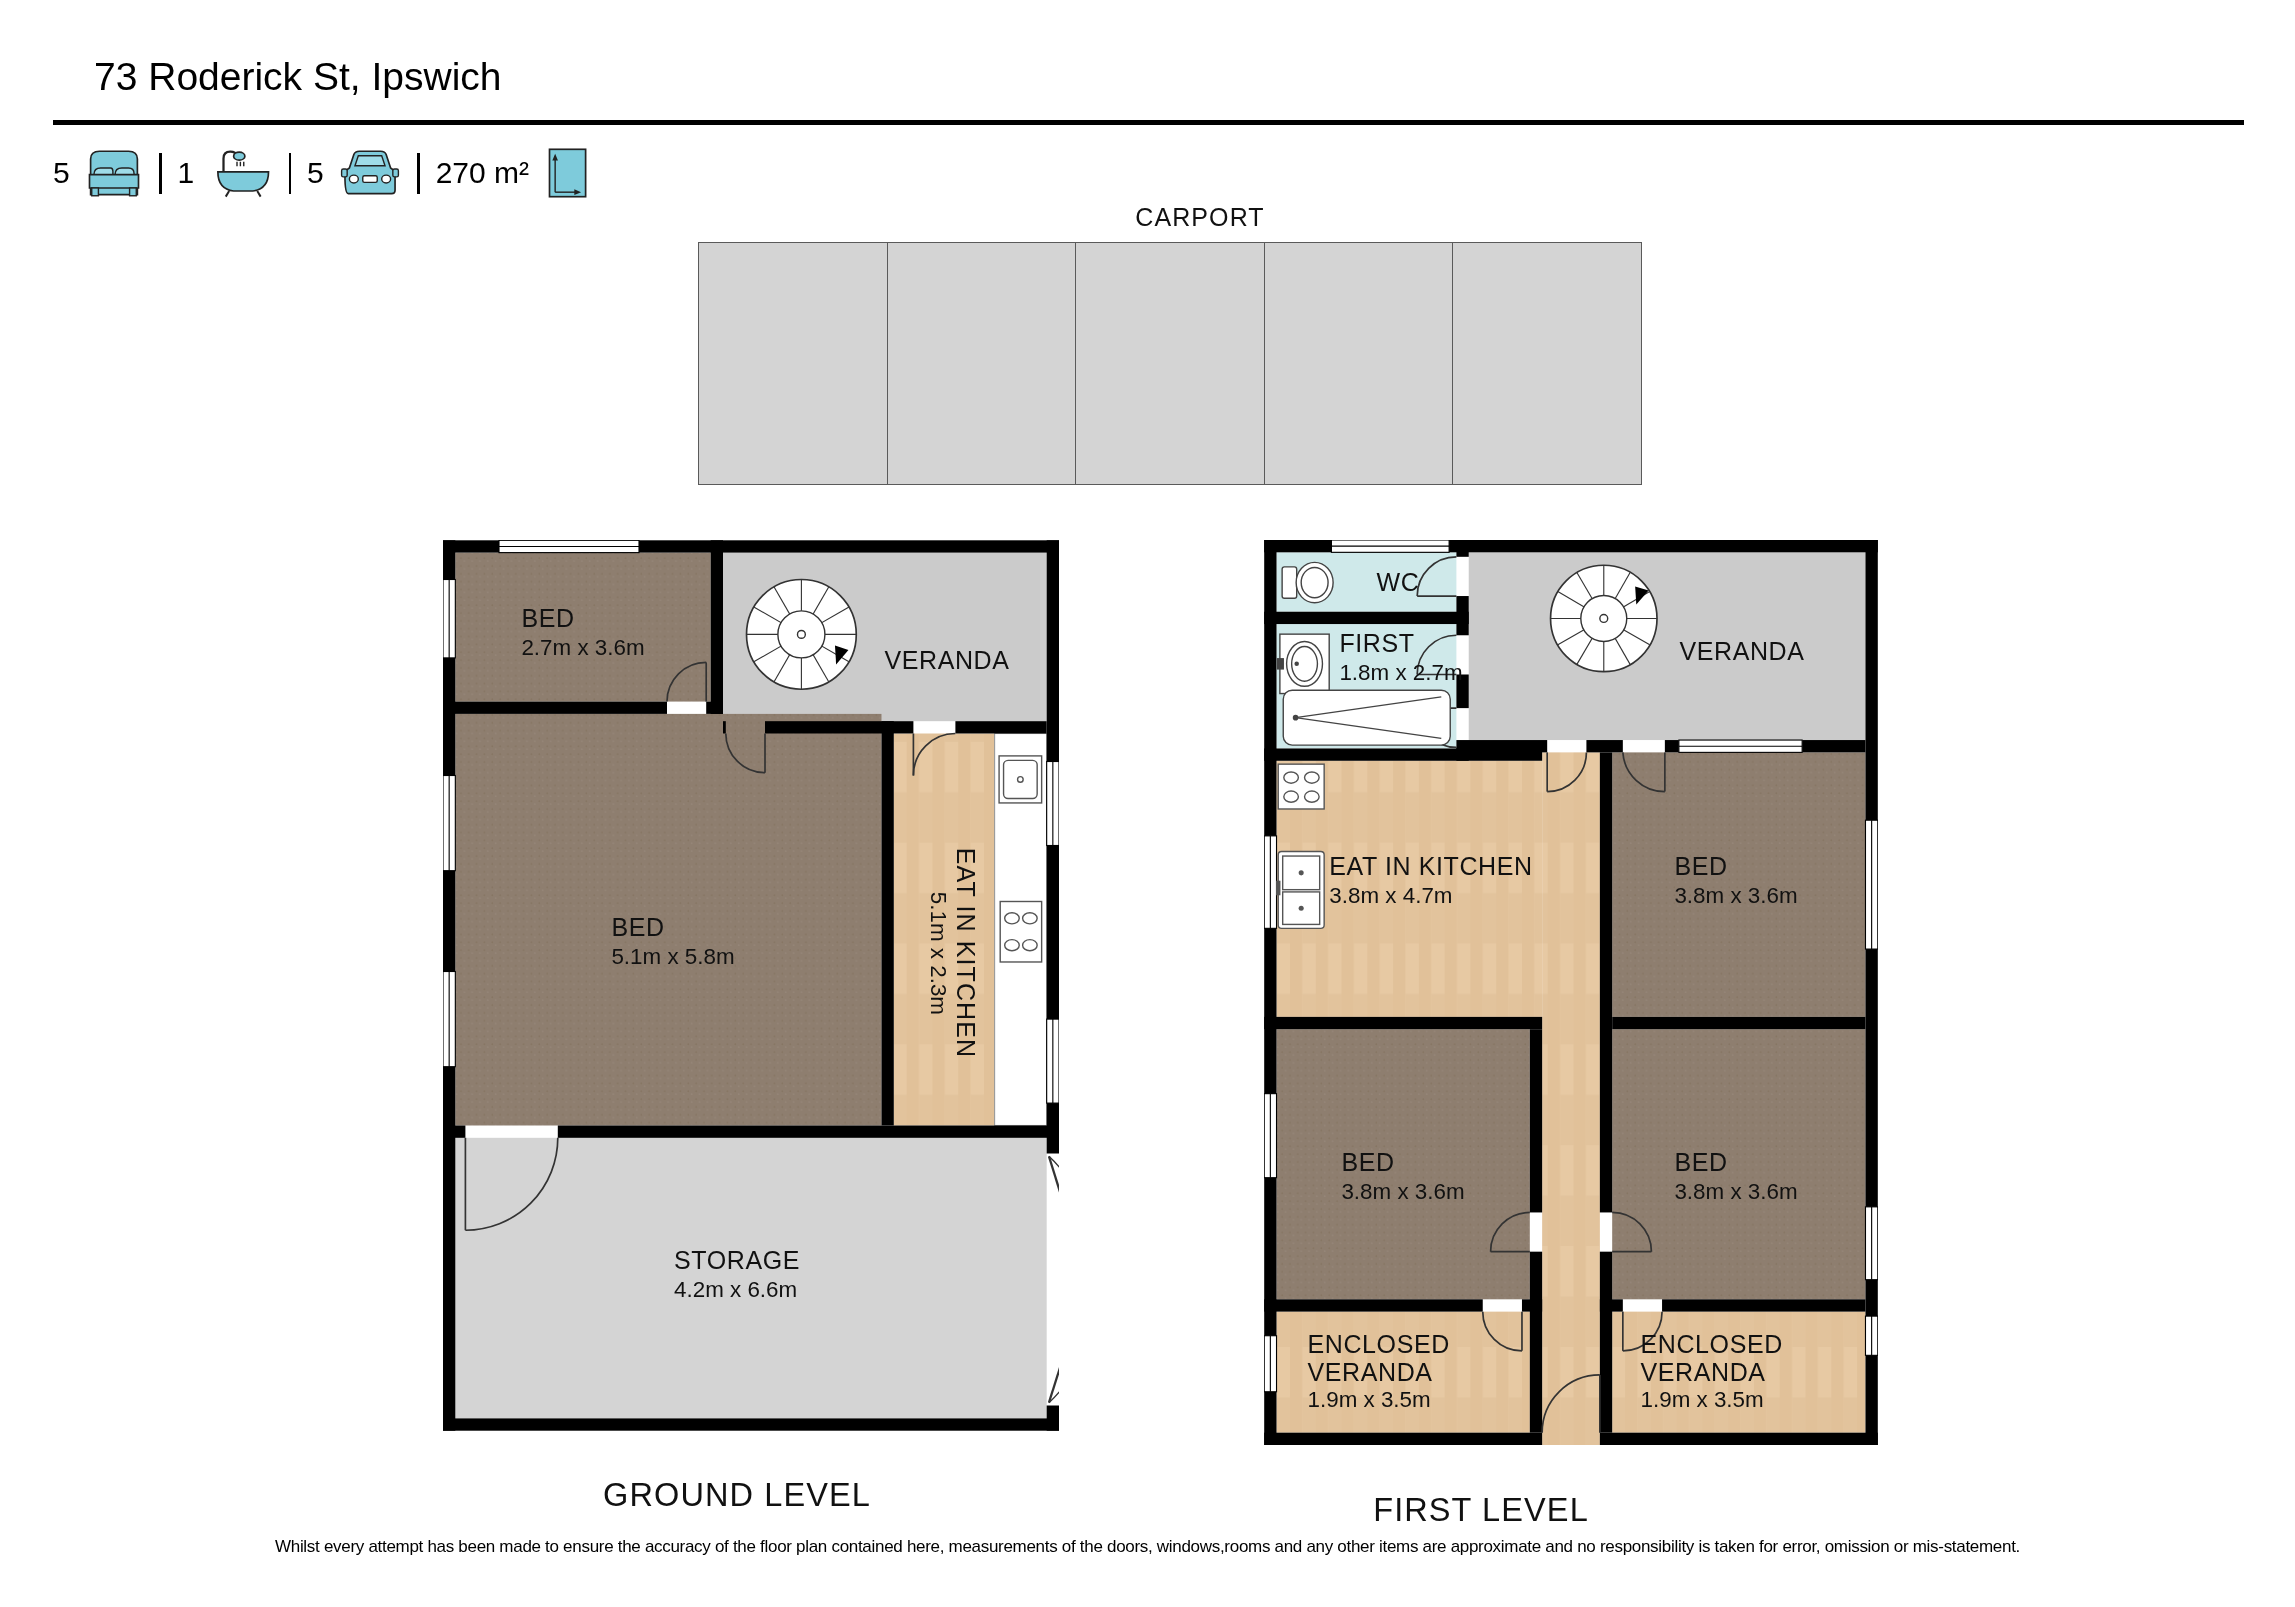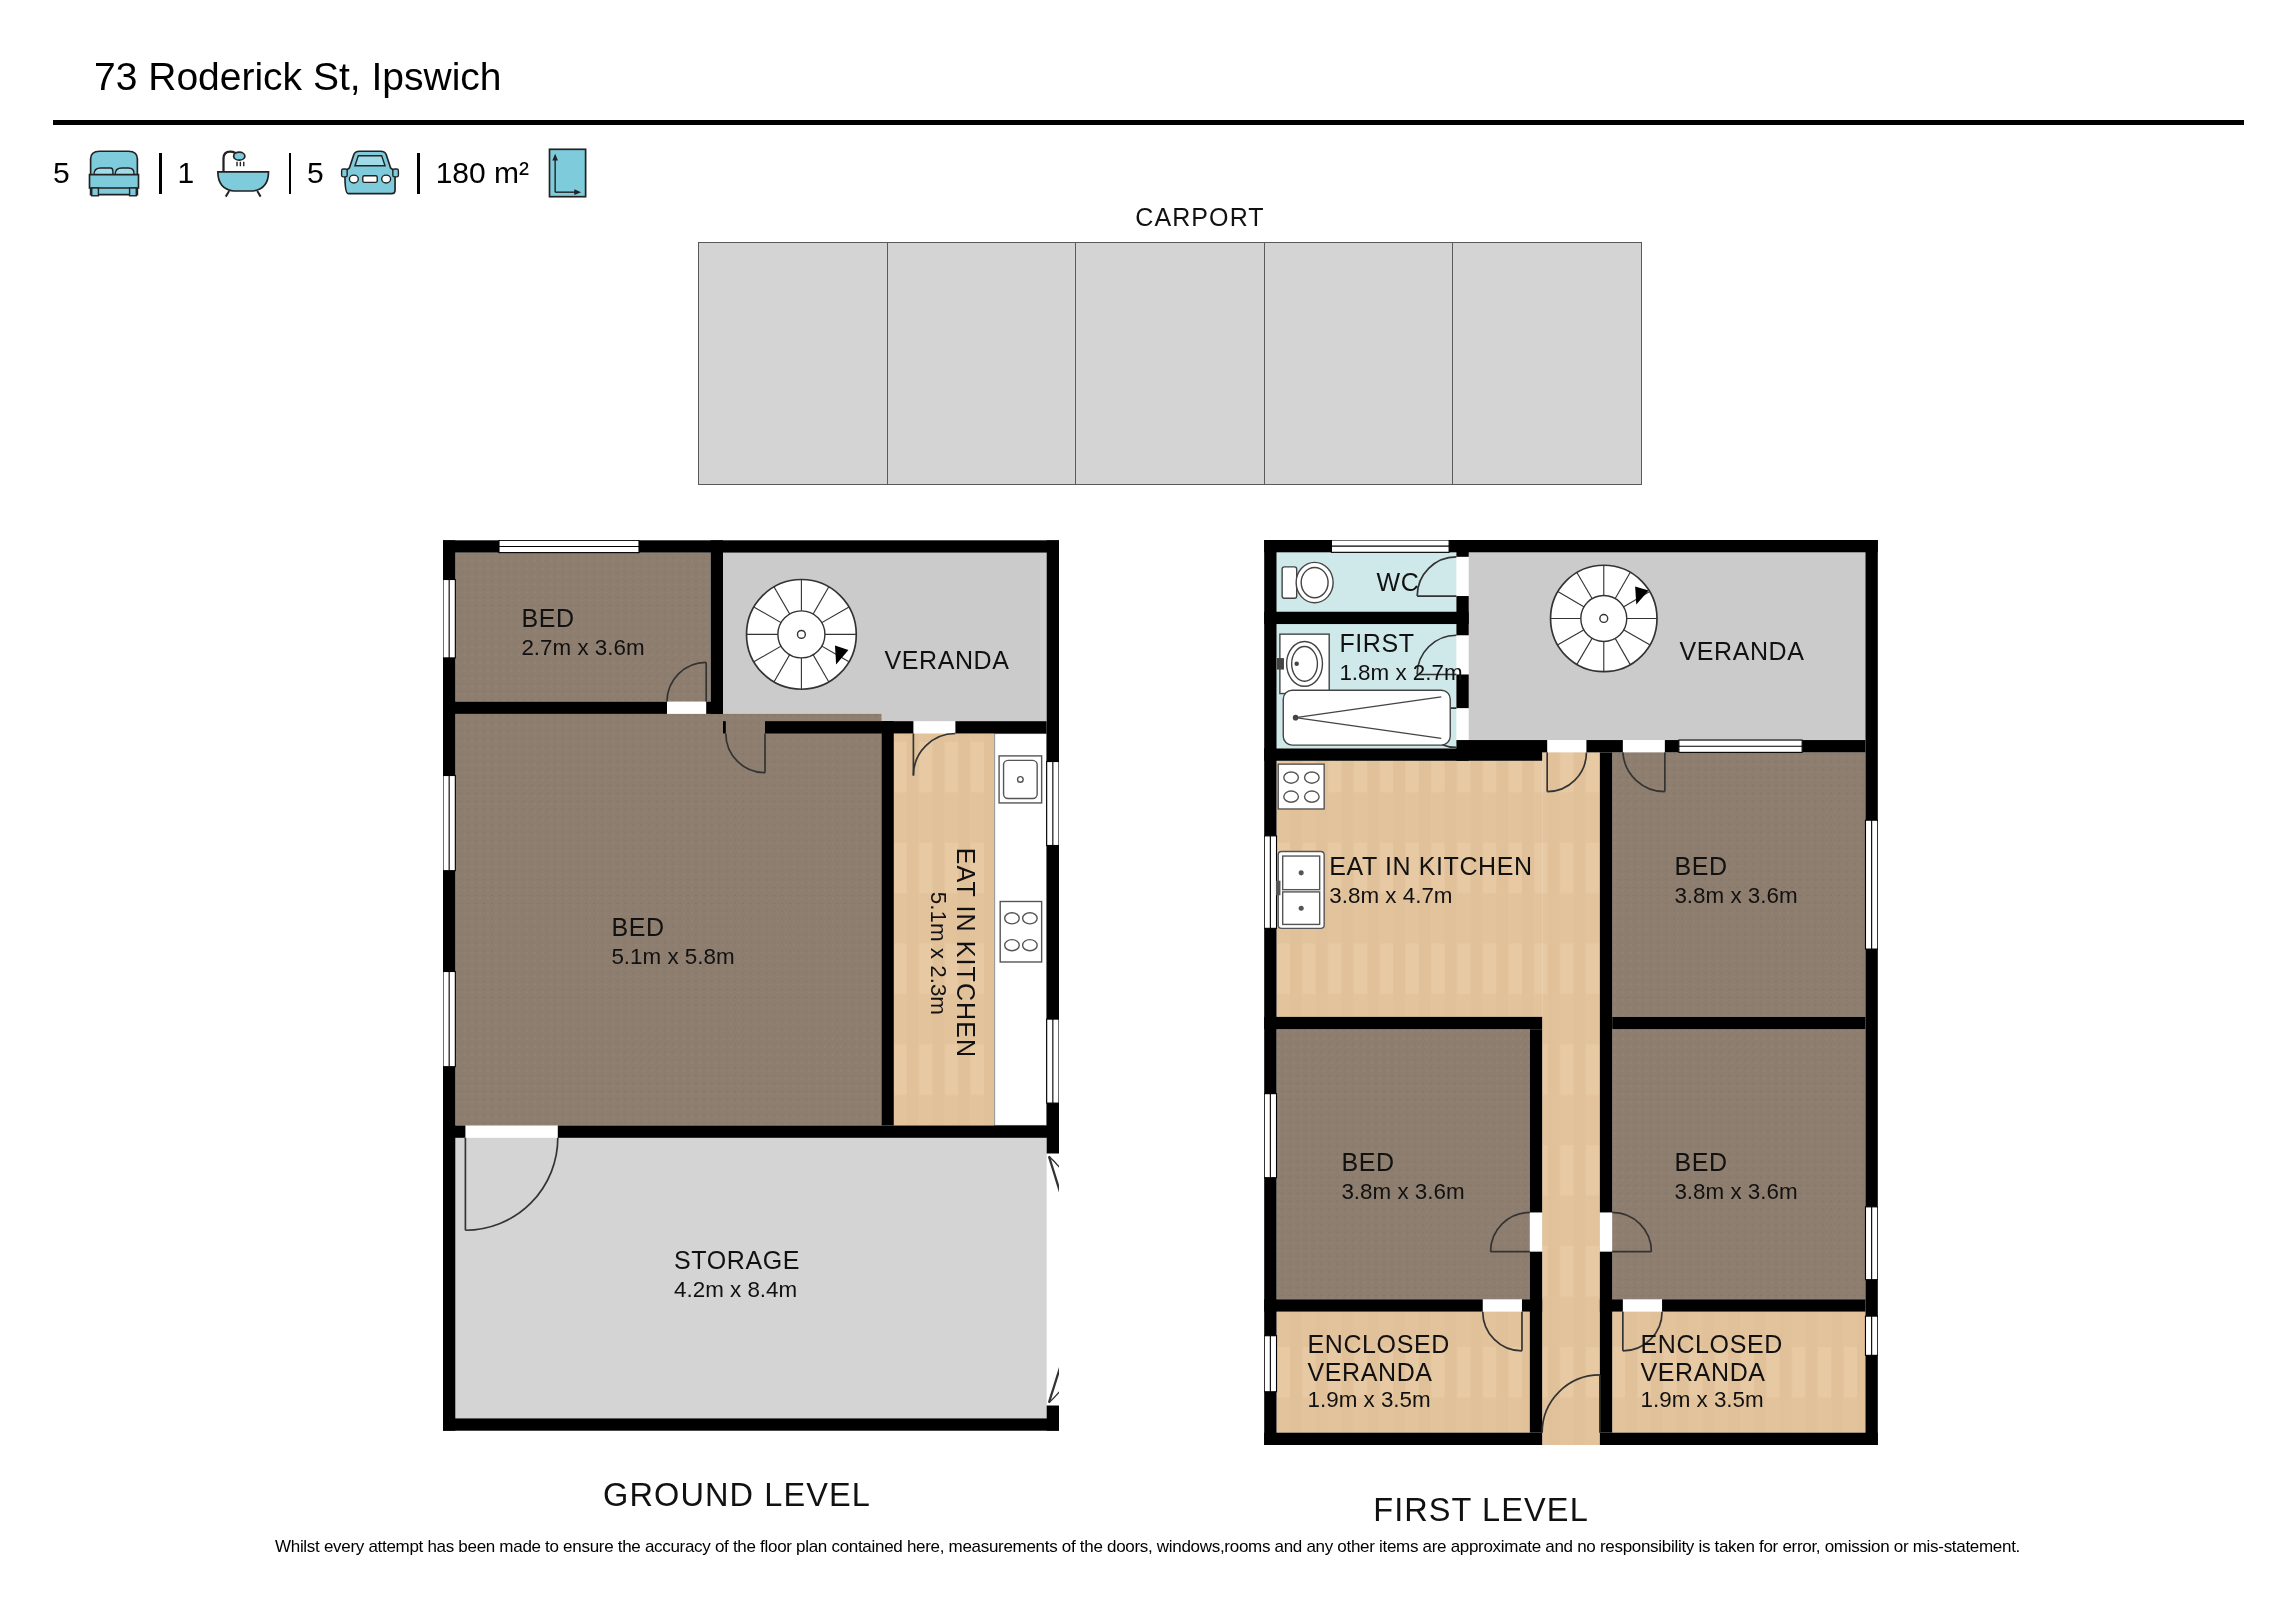--- a/index.html
+++ b/index.html
@@ -69,21 +69,21 @@
       <path d="M18 34 L26 10 Q28 4 36 4 H74 Q82 4 84 10 L92 34 Q100 38 100 48 V74 Q100 80 94 80 H16 Q10 80 10 48 Q10 38 18 34 Z" fill="#7ecbdb" stroke="#222" stroke-width="3"></path>
       <path d="M28 30 L34 12 H76 L82 30 Z" fill="#9fdce8" stroke="#222" stroke-width="2.5"></path>
       <rect x="4" y="36" width="10" height="14" rx="3" fill="#7ecbdb" stroke="#222" stroke-width="2.5"></rect>
       <rect x="96" y="36" width="10" height="14" rx="3" fill="#7ecbdb" stroke="#222" stroke-width="2.5"></rect>
       <ellipse cx="26" cy="54" rx="8" ry="7" fill="#fff" stroke="#222" stroke-width="2.5"></ellipse>
       <ellipse cx="84" cy="54" rx="8" ry="7" fill="#fff" stroke="#222" stroke-width="2.5"></ellipse>
       <rect x="42" y="48" width="26" height="12" rx="3" fill="#fff" stroke="#222" stroke-width="2.5"></rect>
     </svg>
   </span>
   <span class="stat-div"></span>
-  <span class="area-label">180 m²</span>
+  <span class="area-label">270 m²</span>
   <span class="stat-icon">
     <svg width="44" height="52" viewBox="0 0 78 92">
       <rect x="8" y="4" width="64" height="84" fill="#7ecbdb" stroke="#222" stroke-width="3"></rect>
       <line x1="18" y1="80" x2="18" y2="16" stroke="#222" stroke-width="2.5"></line>
       <path d="M18 12 L13 24 L23 24 Z" fill="#222"></path>
       <line x1="18" y1="80" x2="58" y2="80" stroke="#222" stroke-width="2.5"></line>
       <path d="M64 80 L52 75 L52 85 Z" fill="#222"></path>
     </svg>
   </span>
 </div>
@@ -211,21 +211,21 @@
 <div class="abs room-label" style="left:673px;top:942px;">
   <div class="room-name">BED</div>
   <div class="room-dims">5.1m x 5.8m</div>
 </div>
 <div class="abs vert-label" style="left:952px;top:953px;">
   <div class="room-name">EAT IN KITCHEN</div>
   <div class="room-dims">5.1m x 2.3m</div>
 </div>
 <div class="abs room-label" style="left:737px;top:1275px;">
   <div class="room-name">STORAGE</div>
-  <div class="room-dims">4.2m x 8.4m</div>
+  <div class="room-dims">4.2m x 6.6m</div>
 </div>
 <div class="abs ctr level-label" style="left:737px;top:1477px;">GROUND LEVEL</div>
 
 <svg class="abs" style="left:1264px;top:540px;" width="614" height="905" viewBox="0 0 1095 1615">
 
   <rect x="22" y="22" width="321" height="106" fill="#cfe9ea"></rect>
   <rect x="22" y="150" width="321" height="222" fill="#cfe9ea"></rect>
   <rect x="365" y="22" width="708" height="335" fill="#cbcbcb"></rect>
   <rect x="22" y="394" width="474" height="457" fill="url(#wood)"></rect>
   <rect x="496" y="379" width="103" height="1236" fill="url(#wood)"></rect>

